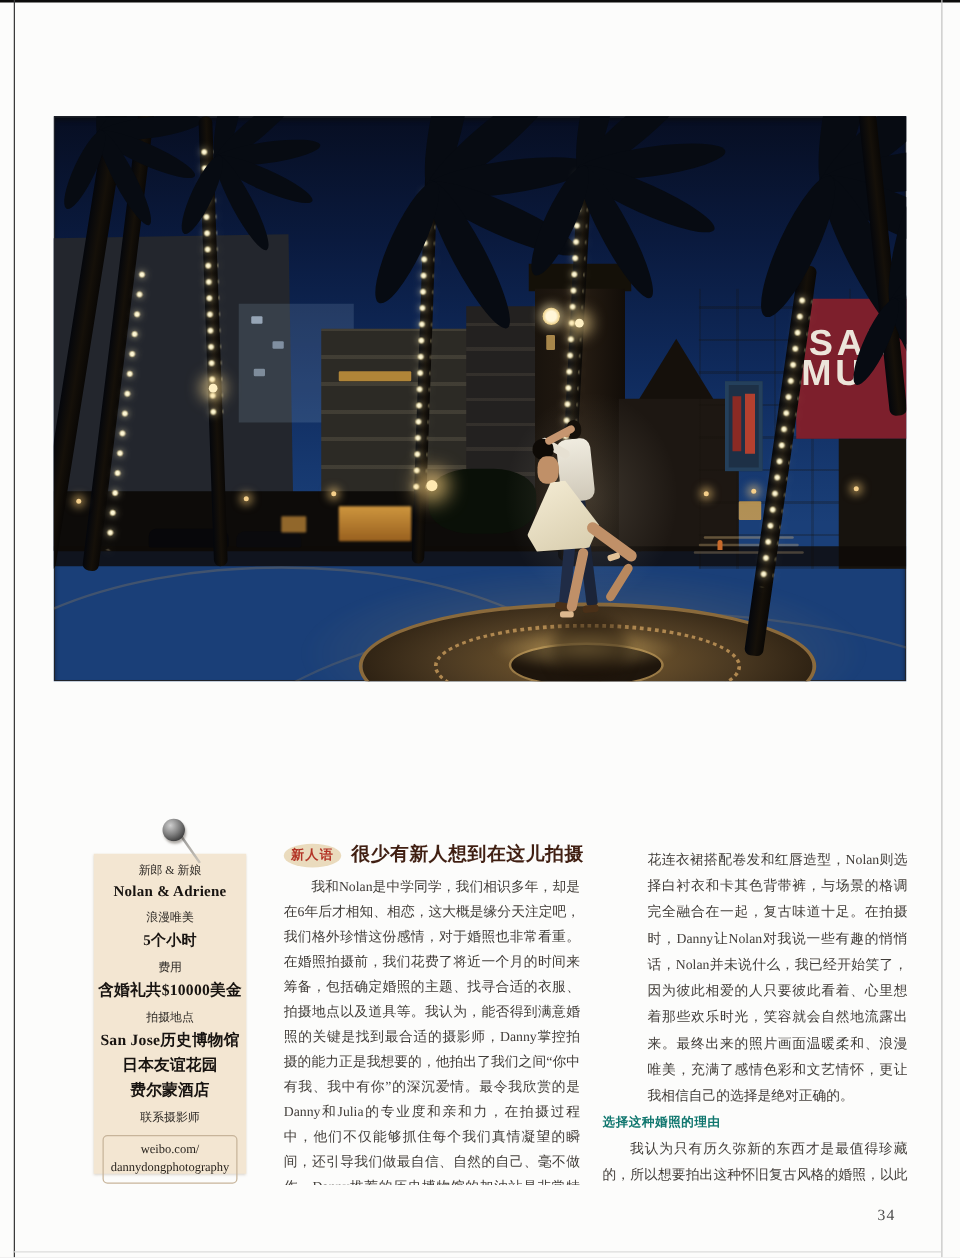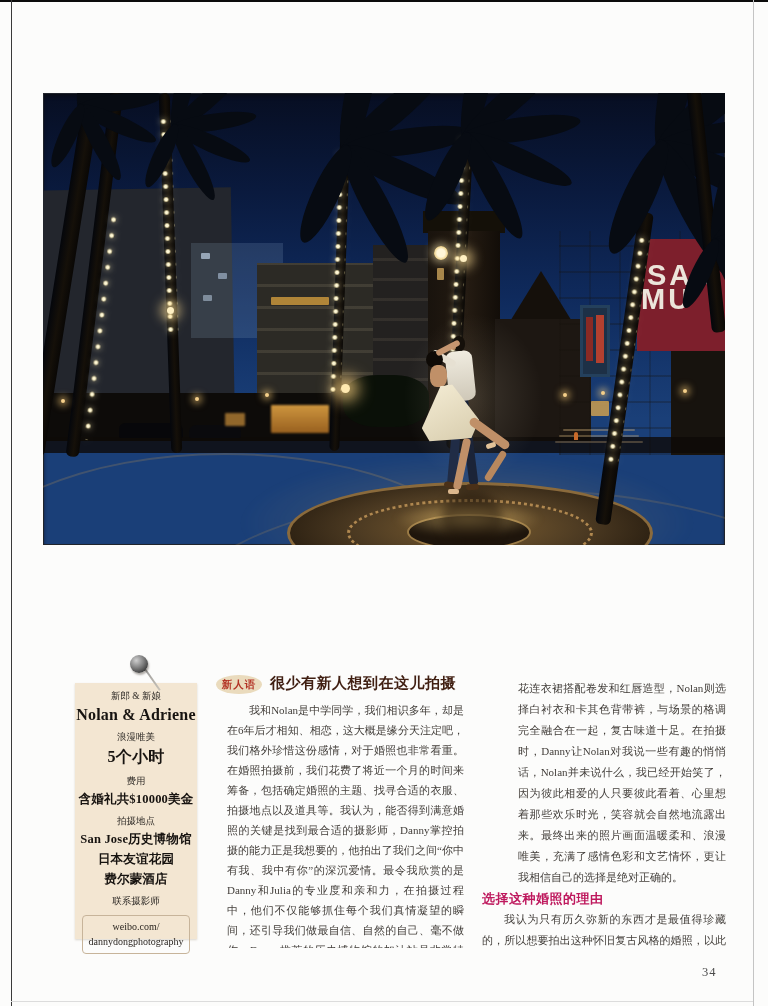--- a/index.html
+++ b/index.html
@@ -40,39 +40,39 @@
   .fronds i:nth-child(6){transform:rotate(115deg) scaleX(.8);}
 
   .banner-txt{position:absolute;font-family:"Liberation Sans","DejaVu Sans",sans-serif;
       font-weight:bold;color:#ece5da;letter-spacing:3px;line-height:1;}
 
   
   .card{left:75px;top:683px;width:122px;height:256px;background:#f3e6d2;
         box-shadow:0 1px 2px rgba(120,100,70,.25);text-align:center;}
   .card .lbl{font-size:9.5px;color:#2e2a26;margin-top:7px;}
   .card .val{font-size:12.5px;font-weight:bold;color:#171310;margin-top:3px;letter-spacing:.2px;}
-  .card .val.big{font-size:16px;}
+  .card .val.big{font-size:12px;}
   .weibo-box{margin:7px auto 0;width:106px;border:1px solid #c7b49a;border-radius:4px;
         padding:3px 0 4px;font-size:10px;color:#241f1a;line-height:1.5;}
   .pin-head{left:130px;top:655px;width:18px;height:18px;border-radius:50%;
         background:radial-gradient(circle at 35% 30%,#cfcfcf,#7d7d7d 45%,#2e2e2e 85%);
         box-shadow:1px 2px 2px rgba(60,50,40,.4);z-index:3;}
   .pin-needle{left:144px;top:669px;width:2px;height:26px;background:linear-gradient(180deg,#9a9a9a,#c9c3b8);
         transform:rotate(-35deg);transform-origin:top center;z-index:2;}
 
   .col{position:absolute;text-align:justify;font-size:11px;line-height:20px;color:#413d39;overflow:hidden;}
   .col p{margin:0;text-indent:2em;}
   .col p.cont{text-indent:0;margin-left:36px;}
-  .headline-row{left:216px;top:674px;width:240px;height:24px;}
+  .headline-row{left:227px;top:674px;width:240px;height:24px;}
   .badge{position:absolute;left:0;top:1px;width:46px;height:19px;border-radius:50%;
         background:#eadbbd;color:#b33426;font-size:10.5px;font-weight:bold;
         text-align:center;line-height:19px;letter-spacing:1px;}
   .headline{position:absolute;left:54px;top:0;font-size:15px;font-weight:bold;color:#401f12;
         letter-spacing:.5px;white-space:nowrap;}
-  .sec-head{font-size:13px;font-weight:bold;color:#be185d;margin:10px 0 6px;text-indent:0 !important;
+  .sec-head{font-size:10px;font-weight:bold;color:#0f766e;margin:10px 0 6px;text-indent:0 !important;
         letter-spacing:.5px;}
   .pageno{left:702px;top:965px;font-size:12.5px;color:#4a4a4a;letter-spacing:1px;}
 </style>
 </head>
 <body>
 
 <div class="page">
 
   <div class="abs edge-top"></div>
   <div class="abs edge-left"></div>

